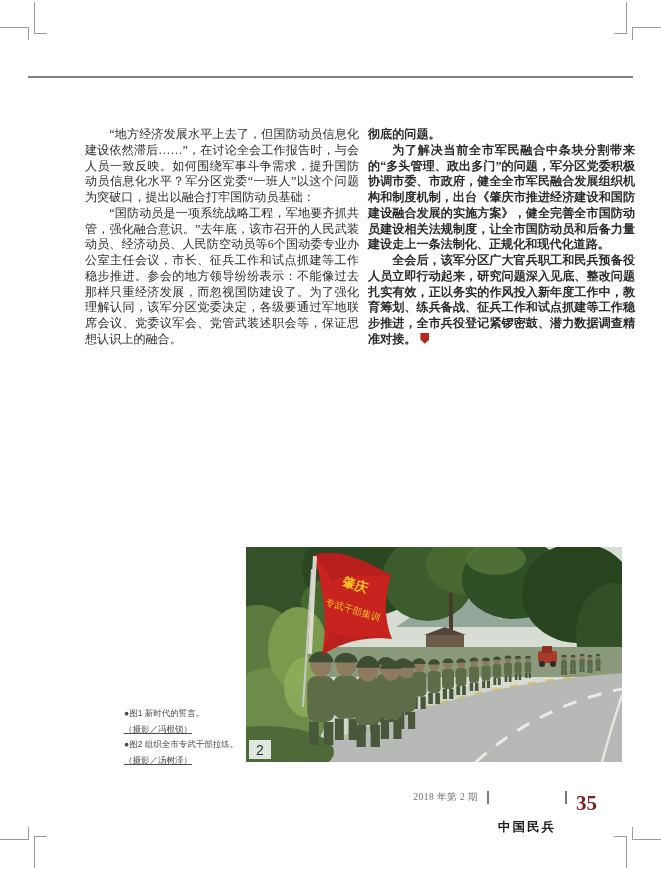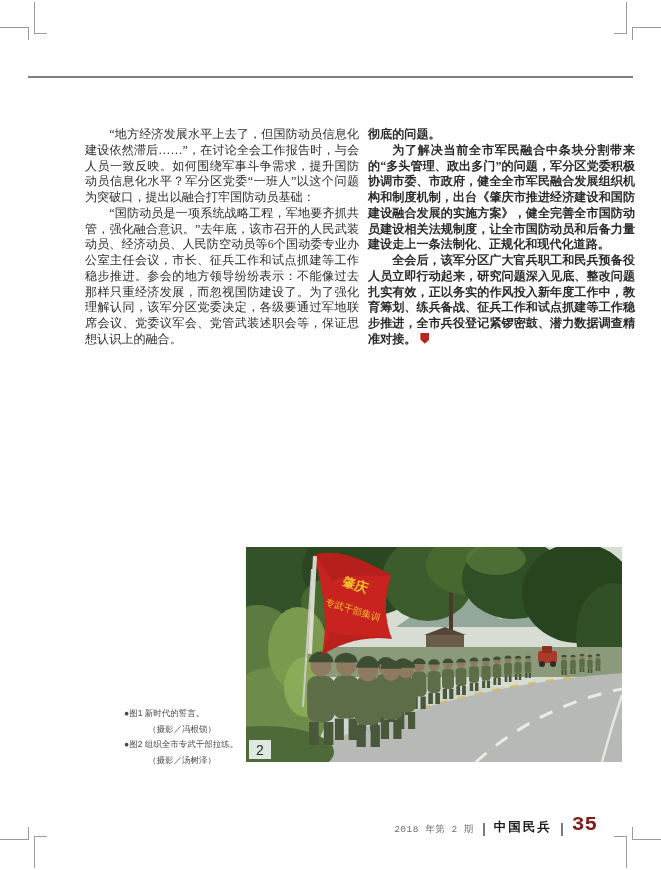--- a/index.html
+++ b/index.html
@@ -57,27 +57,27 @@
   .photo svg { display: block; }
 
   
   .captions {
     position: absolute; left: 104px; top: 706px; width: 116px;
     font-size: 8.5px; line-height: 15.5px; color: #4a4a4a;
     font-family: "Liberation Sans", sans-serif;
     margin-left: 20px;
   }
   .captions .cap    { text-align: left;  white-space: nowrap; }
-  .captions .credit { text-align: center; white-space: nowrap; }
+  .captions .credit { text-align: left; white-space: nowrap; text-decoration: underline; }
 
   
   .footer {
     position: absolute; right: 64px; top: 791px;
-    display: flex; align-items: flex-end;
-    font-family: Liberation Mono, monospace;
+    display: flex; align-items: flex-start;
+    font-family: Liberation Serif, serif;
   }
   .footer .issue { font-size: 9.5px; color: #6e6e6e; letter-spacing: 0.5px; }
   .footer .fdiv  { width: 2px; height: 13px; background: #7a7a7a; margin: 0 9px; }
   .footer .mag   { font-size: 12.5px; color: #1c1c1c; font-weight: bold; letter-spacing: 2px; margin-top: 28px; }
   .footer .pnum  { font-size: 21px; color: #7f1d1d; font-weight: bold; }
 </style>
 </head>
 <body>
 
 <div class="page">

